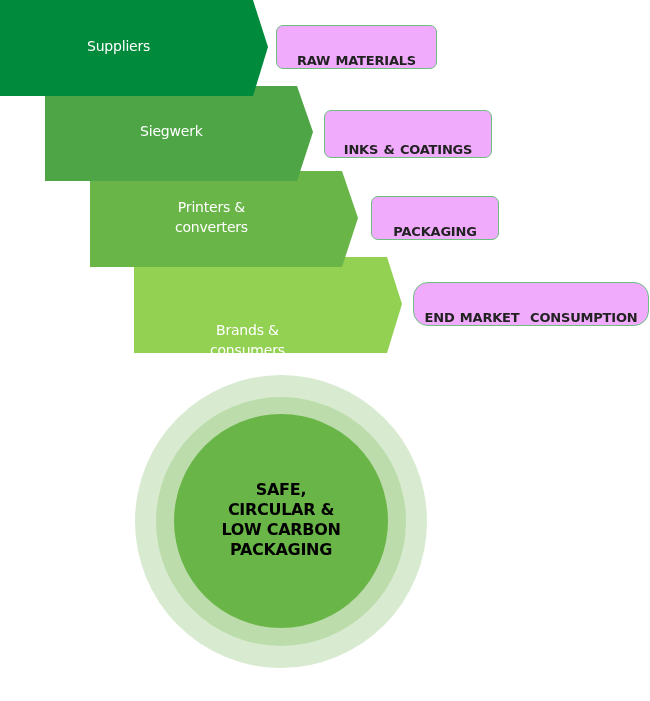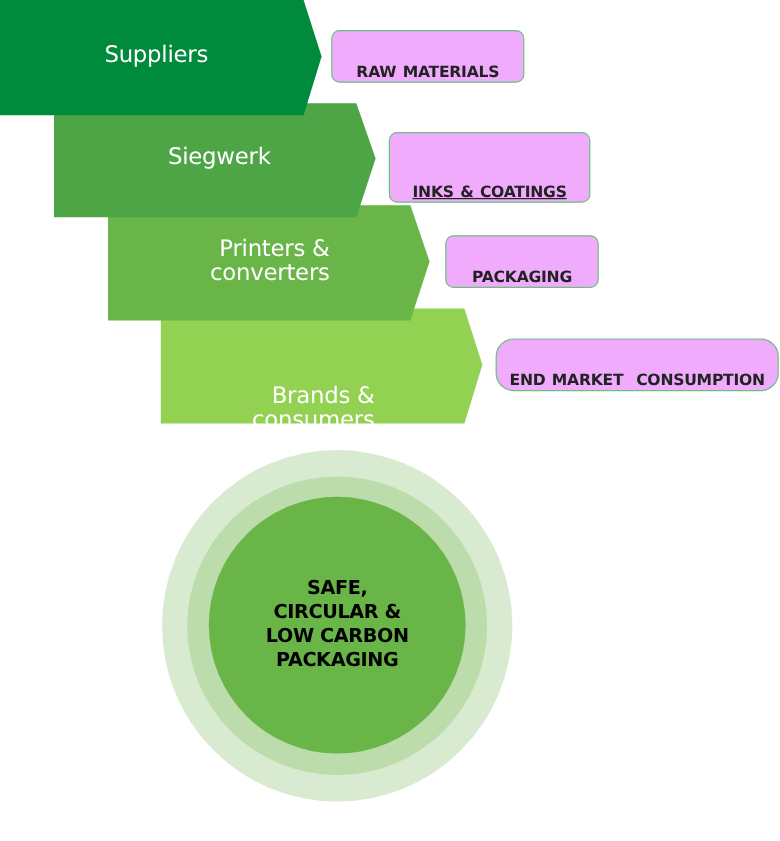--- a/index.html
+++ b/index.html
@@ -18,23 +18,23 @@
       position: absolute;
       left: 0;
       top: 0;
       width: 650px;
       height: 701px;
     }
     .stage-label {
       position: absolute;
       color: #ffffff;
       font-family: "DejaVu Sans", sans-serif;
-      font-size: 19px;
+      font-size: 14px;
       line-height: 20px;
-      text-align: right;
+      text-align: center;
       white-space: pre-line;
       letter-spacing: -0.2px;
     }
     .output-box {
       position: absolute;
       box-sizing: border-box;
       background: #f0abfc;
       border: 1.5px solid #6dbf80;
       border-radius: 7px;
       display: flex;
@@ -80,21 +80,21 @@
 <div class="stage-label" style="left:87px; top:36px;">Suppliers</div>
 <div class="stage-label" style="left:140px; top:121px;">Siegwerk</div>
 <div class="stage-label" style="left:175px; top:197px;">Printers &amp;
 converters</div>
 <div class="stage-label" style="left:210px; top:283px;margin-top:37px;">Brands &amp;
 consumers</div>
 
 <div class="output-box" style="left: 276px; top: 25px; width: 161px; height: 44px; border-color: rgb(109, 191, 128);">
   <span>RAW MATERIALS</span>
 </div>
-<div class="output-box" style="left: 324px; top: 110px; width: 168px; height: 59px; border-color: rgb(109, 191, 128); text-decoration: underline;">
+<div class="output-box" style="left: 324px; top: 110px; width: 168px; height: 48px; border-color: rgb(109, 191, 128);">
   <span>INKS &amp; COATINGS</span>
 </div>
 <div class="output-box" style="left: 371px; top: 196px; width: 128px; height: 44px; border-color: rgb(109, 191, 128);">
   <span>PACKAGING</span>
 </div>
 <div class="output-box" style="left: 413px; top: 282px; width: 236px; height: 44px; white-space: pre; border-color: rgb(109, 191, 128); border-radius: 15px;">
   <span>END MARKET  CONSUMPTION</span>
 </div>
 
 <div class="circle" id="ring-0" style="left: 135px; top: 375px; width: 292px; height: 293px; background: rgb(216, 235, 208);"></div>

